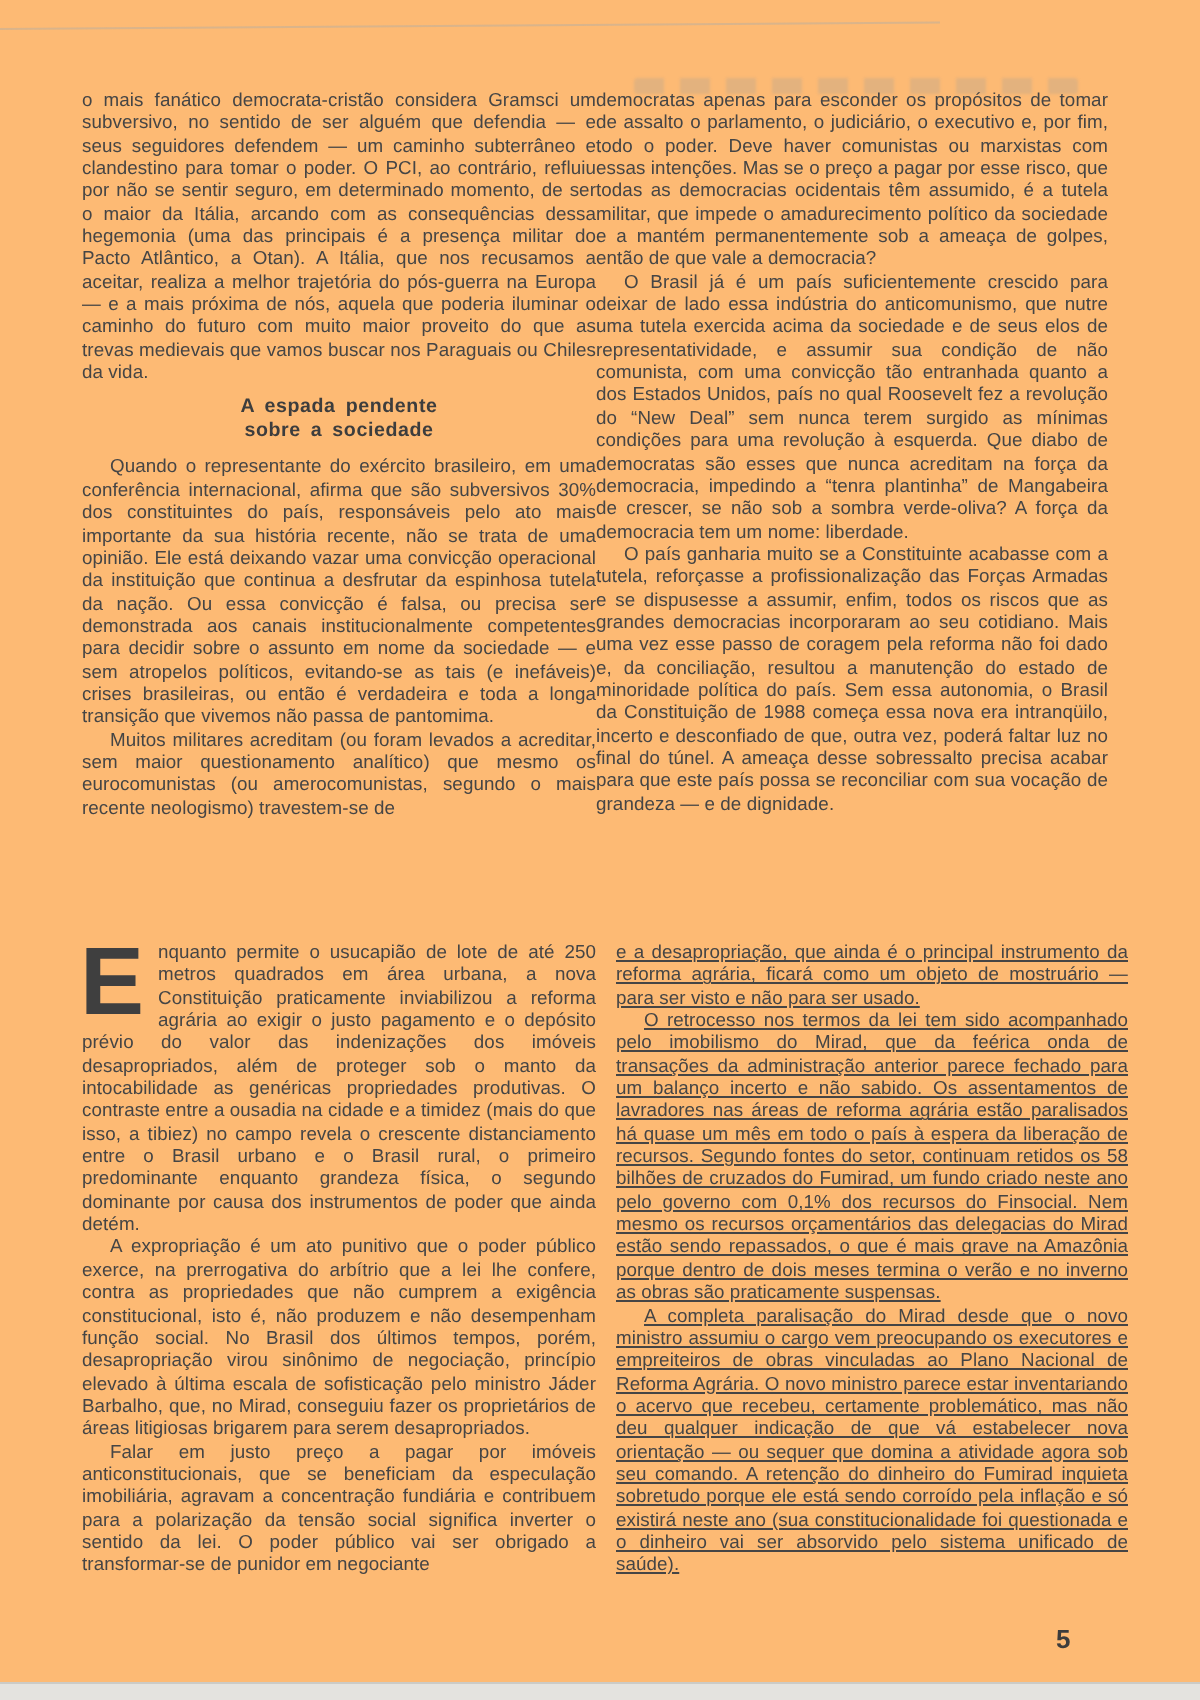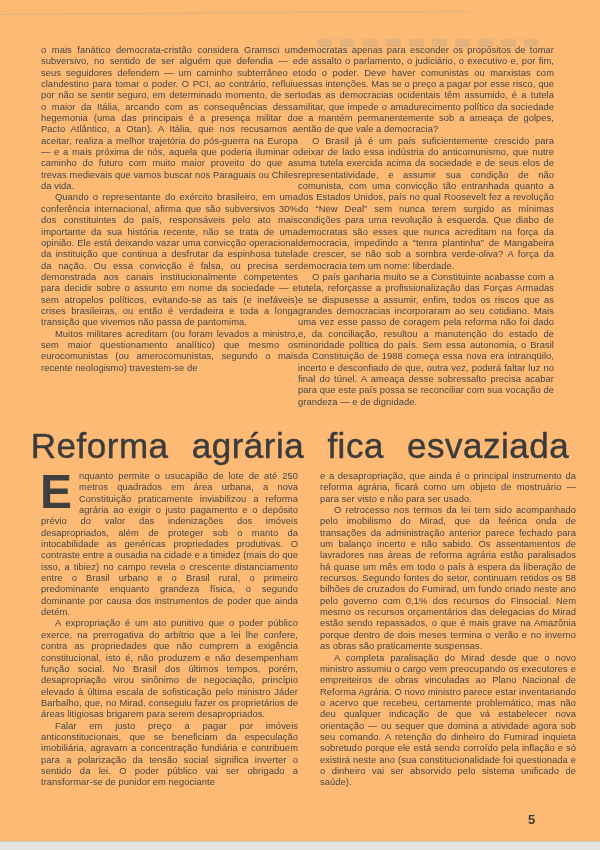--- a/index.html
+++ b/index.html
@@ -33,21 +33,21 @@
     position:absolute;
     font-size:9.4px;line-height:11.35px;
     text-align:justify;
     letter-spacing:0.05px;
   }
   .col p{margin:0;}
   .col p.indent{text-indent:14px;}
   .ul-col{left:41px;top:44px;width:257px;height:392px;}
   .ur-col{left:298px;top:44px;width:256px;height:392px;}
   .ll-col{left:41px;top:470px;width:257px;}
-  .lr-col{left:320px;top:470px;width:256px;}
+  .lr-col{left:308px;top:470px;width:256px;text-decoration:underline;}
   .section-heading{
     margin:7px 0 6px 0;
     font-size:9.8px;line-height:11.5px;
     font-weight:bold;text-align:center;
     color:#3d3d3d;
     letter-spacing:0.3px;word-spacing:2px;
   }
   .headline{
     position:absolute;left:0;top:427px;width:600px;
     margin:0;
@@ -75,31 +75,34 @@
 </head>
 <body>
 
 <div class="page">
 
   <div class="artifact-top-line"></div>
   <div class="ghost-text"></div>
 
   <section class="col ul-col">
     <p>o mais fanático democrata-cristão considera Gramsci um subversivo, no sentido de ser alguém que defendia — e seus seguidores defendem — um caminho subterrâneo e clandestino para tomar o poder. O PCI, ao contrário, refluiu por não se sentir seguro, em determinado momento, de ser o maior da Itália, arcando com as consequências dessa hegemonia (uma das principais é a presença militar do Pacto Atlântico, a Otan). A Itália, que nos recusamos a aceitar, realiza a melhor trajetória do pós-guerra na Europa — e a mais próxima de nós, aquela que poderia iluminar o caminho do futuro com muito maior proveito do que as trevas medievais que vamos buscar nos Paraguais ou Chiles da vida.</p>
+    <h3 class="section-heading">
+      <span>A espada pendente</span><br>
+      <span>sobre a sociedade</span>
+    </h3>
     <p class="indent">Quando o representante do exército brasileiro, em uma conferência internacional, afirma que são subversivos 30% dos constituintes do país, responsáveis pelo ato mais importante da sua história recente, não se trata de uma opinião. Ele está deixando vazar uma convicção operacional da instituição que continua a desfrutar da espinhosa tutela da nação. Ou essa convicção é falsa, ou precisa ser demonstrada aos canais institucionalmente competentes para decidir sobre o assunto em nome da sociedade — e sem atropelos políticos, evitando-se as tais (e inefáveis) crises brasileiras, ou então é verdadeira e toda a longa transição que vivemos não passa de pantomima.</p>
-    <p class="indent">Muitos militares acreditam (ou foram levados a ministro, sem maior questionamento analítico) que mesmo os eurocomunistas (ou amerocomunistas, segundo o mais recente neologismo) travestem-se de</p>
+    <p class="indent">Muitos militares acreditam (ou foram levados a acreditar, sem maior questionamento analítico) que mesmo os eurocomunistas (ou amerocomunistas, segundo o mais recente neologismo) travestem-se de</p>
   </section>
 
   <section class="col ur-col">
     <p>democratas apenas para esconder os propósitos de tomar de assalto o parlamento, o judiciário, o executivo e, por fim, todo o poder. Deve haver comunistas ou marxistas com essas intenções. Mas se o preço a pagar por esse risco, que todas as democracias ocidentais têm assumido, é a tutela militar, que impede o amadurecimento político da sociedade e a mantém permanentemente sob a ameaça de golpes, então de que vale a democracia?</p>
     <p class="indent">O Brasil já é um país suficientemente crescido para deixar de lado essa indústria do anticomunismo, que nutre uma tutela exercida acima da sociedade e de seus elos de representatividade, e assumir sua condição de não comunista, com uma convicção tão entranhada quanto a dos Estados Unidos, país no qual Roosevelt fez a revolução do “New Deal” sem nunca terem surgido as mínimas condições para uma revolução à esquerda. Que diabo de democratas são esses que nunca acreditam na força da democracia, impedindo a “tenra plantinha” de Mangabeira de crescer, se não sob a sombra verde-oliva? A força da democracia tem um nome: liberdade.</p>
     <p class="indent">O país ganharia muito se a Constituinte acabasse com a tutela, reforçasse a profissionalização das Forças Armadas e se dispusesse a assumir, enfim, todos os riscos que as grandes democracias incorporaram ao seu cotidiano. Mais uma vez esse passo de coragem pela reforma não foi dado e, da conciliação, resultou a manutenção do estado de minoridade política do país. Sem essa autonomia, o Brasil da Constituição de 1988 começa essa nova era intranqüilo, incerto e desconfiado de que, outra vez, poderá faltar luz no final do túnel. A ameaça desse sobressalto precisa acabar para que este país possa se reconciliar com sua vocação de grandeza — e de dignidade.</p>
   </section>
 
-  <h1 class="headline">Reforma agrária fica esvaziada</h1>
 
   <section class="col ll-col">
     <p>
       <span class="dropcap">E</span><span>nquanto permite o usucapião de lote de até 250 metros quadrados em área urbana, a nova Constituição praticamente inviabilizou a reforma agrária ao exigir o justo pagamento e o depósito prévio do valor das indenizações dos imóveis desapropriados, além de proteger sob o manto da intocabilidade as genéricas propriedades produtivas. O contraste entre a ousadia na cidade e a timidez (mais do que isso, a tibiez) no campo revela o crescente distanciamento entre o Brasil urbano e o Brasil rural, o primeiro predominante enquanto grandeza física, o segundo dominante por causa dos instrumentos de poder que ainda detém.</span>
     </p>
     <p class="indent">A expropriação é um ato punitivo que o poder público exerce, na prerrogativa do arbítrio que a lei lhe confere, contra as propriedades que não cumprem a exigência constitucional, isto é, não produzem e não desempenham função social. No Brasil dos últimos tempos, porém, desapropriação virou sinônimo de negociação, princípio elevado à última escala de sofisticação pelo ministro Jáder Barbalho, que, no Mirad, conseguiu fazer os proprietários de áreas litigiosas brigarem para serem desapropriados.</p>
     <p class="indent">Falar em justo preço a pagar por imóveis anticonstitucionais, que se beneficiam da especulação imobiliária, agravam a concentração fundiária e contribuem para a polarização da tensão social significa inverter o sentido da lei. O poder público vai ser obrigado a transformar-se de punidor em negociante</p>
   </section>
 
   <section class="col lr-col">

